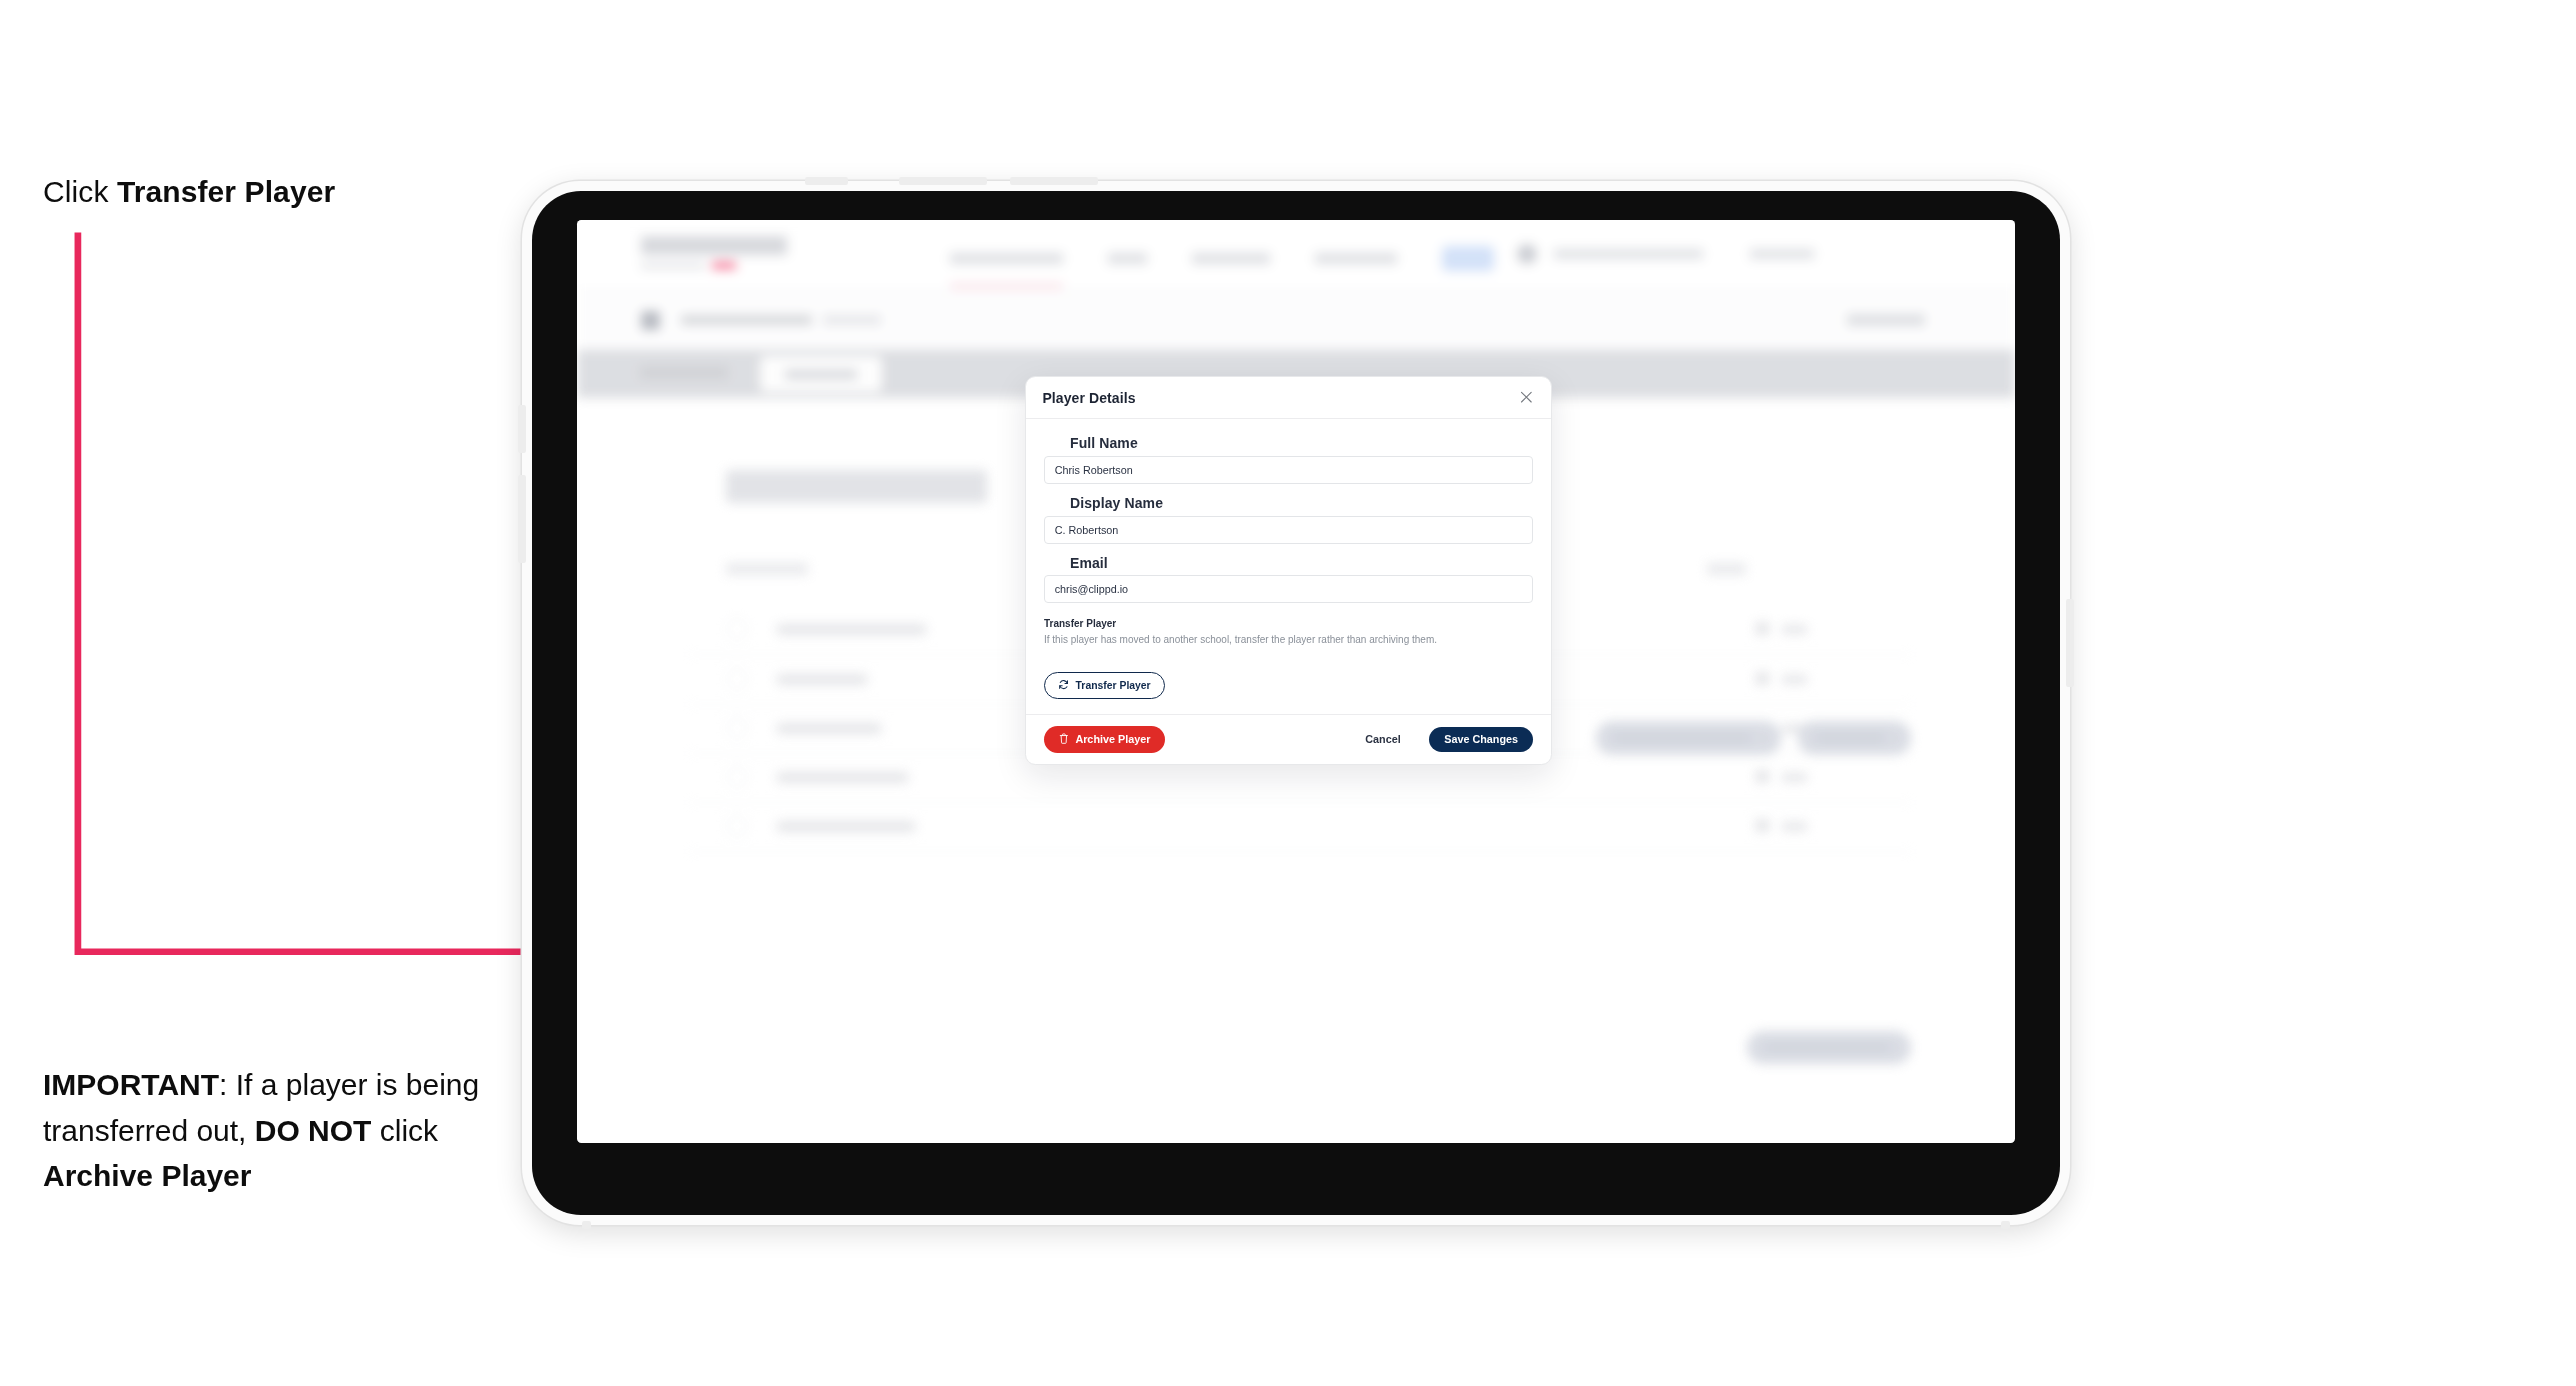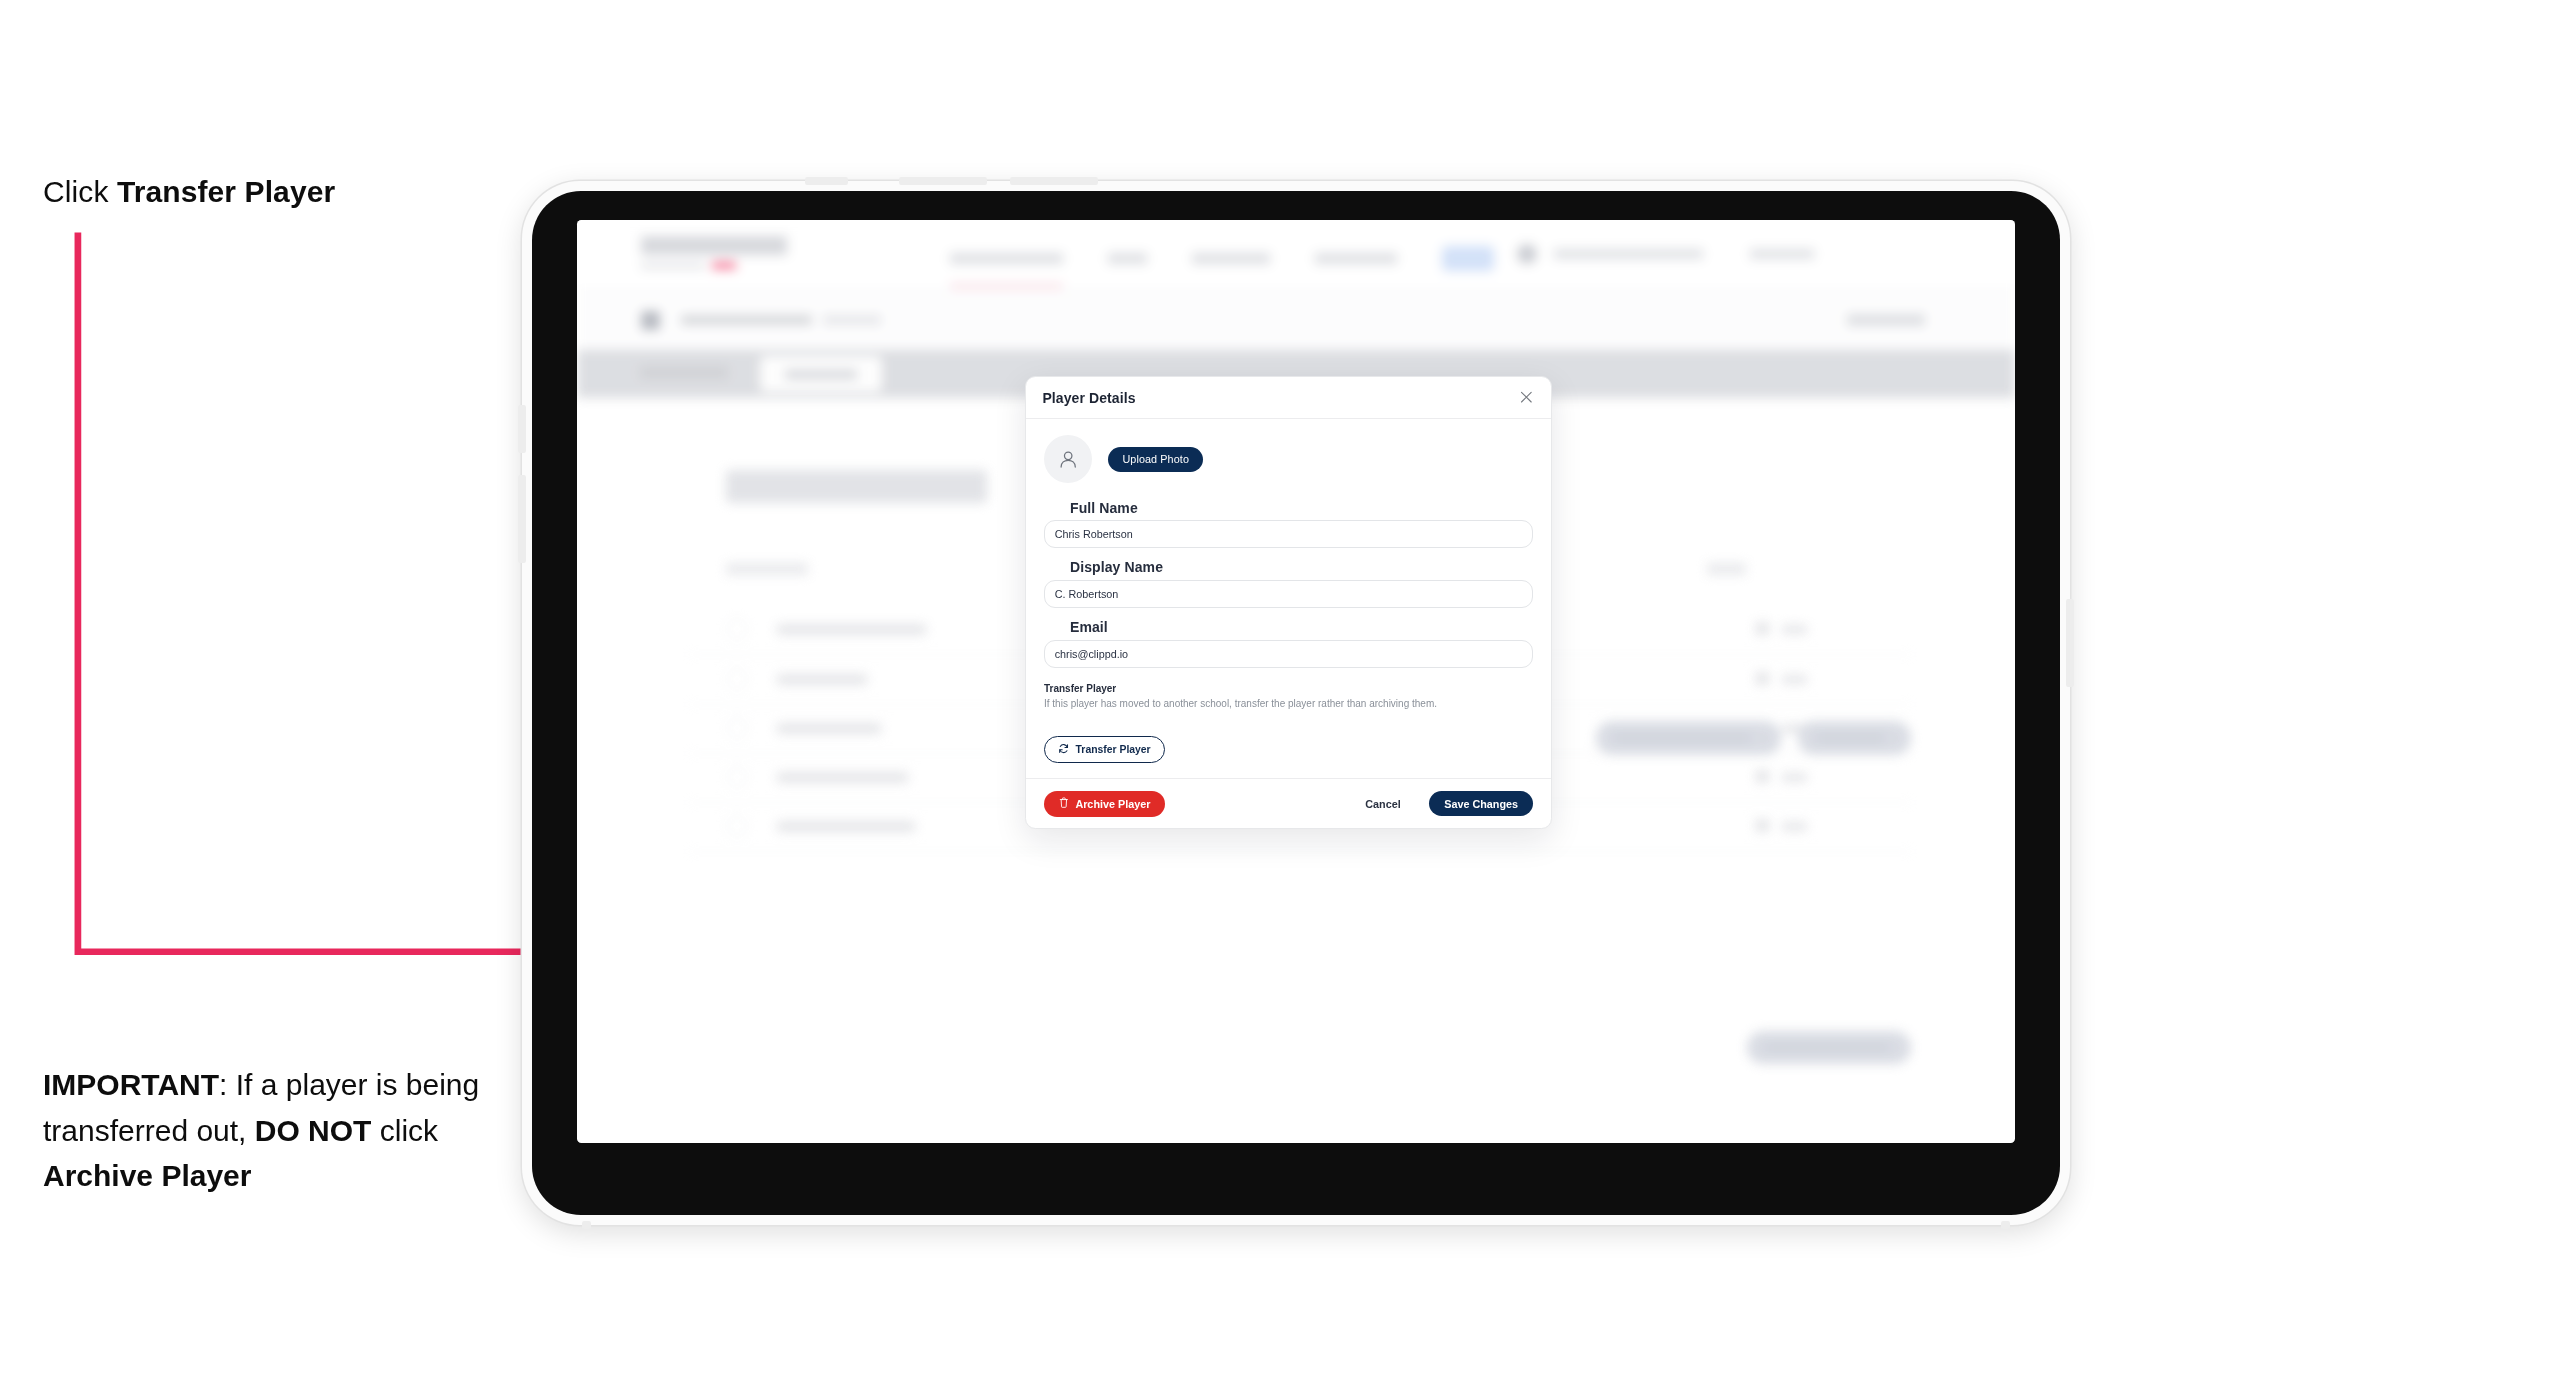--- a/index.html
+++ b/index.html
@@ -191,21 +191,21 @@
   .field { margin-bottom: 11.2px; }
   .field-label {
     display: block;
     font-size: 14px; font-weight: 600; color: #262d3d;
     margin-bottom: 4.5px; letter-spacing: 0.1px; margin-left: 26px;
   }
   .field-input {
     width: 100%;
     height: 28px;
     border: 0.7px solid #e3e5e8;
-    border-radius: 11px;
+    border-radius: 4px;
     background: #fff;
     padding: 0 9.7px;
     font-size: 10.8px;
     color: #2a3243;
     font-family: "Liberation Sans", sans-serif;
     outline: none;
   }
   .select-wrap { position: relative; }
   .select-wrap .chev {
     position: absolute; right: 9.7px; top: 50%; transform: translateY(-50%);
@@ -380,29 +380,20 @@
           <div class="m-title">Player Details</div>
           <div class="m-close">
             <svg width="12.7" height="12.7" viewBox="0 0 17 17" fill="none">
               <path d="M2 2 L15 15 M15 2 L2 15" stroke="#74787f" stroke-width="1.5" stroke-linecap="round"></path>
             </svg>
           </div>
         </div>
 
         <div class="m-body">
 
-          <div class="photo-row">
-            <div class="avatar">
-              <svg width="22.4" height="22.4" viewBox="0 0 30 30" fill="none">
-                <circle cx="15" cy="10.5" r="5" stroke="#6f747d" stroke-width="1.7"></circle>
-                <path d="M5.5 25.5 C5.5 19.8 9.8 16.5 15 16.5 C20.2 16.5 24.5 19.8 24.5 25.5" stroke="#6f747d" stroke-width="1.7" stroke-linecap="round"></path>
-              </svg>
-            </div>
-            <button class="btn-upload">Upload Photo</button>
-          </div>
 
           <div class="field">
             <label class="field-label">Full Name</label>
             <input class="field-input" type="text" value="Chris Robertson" style="">
           </div>
 
           <div class="field">
             <label class="field-label">Display Name</label>
             <input class="field-input" type="text" value="C. Robertson" style="">
           </div>

